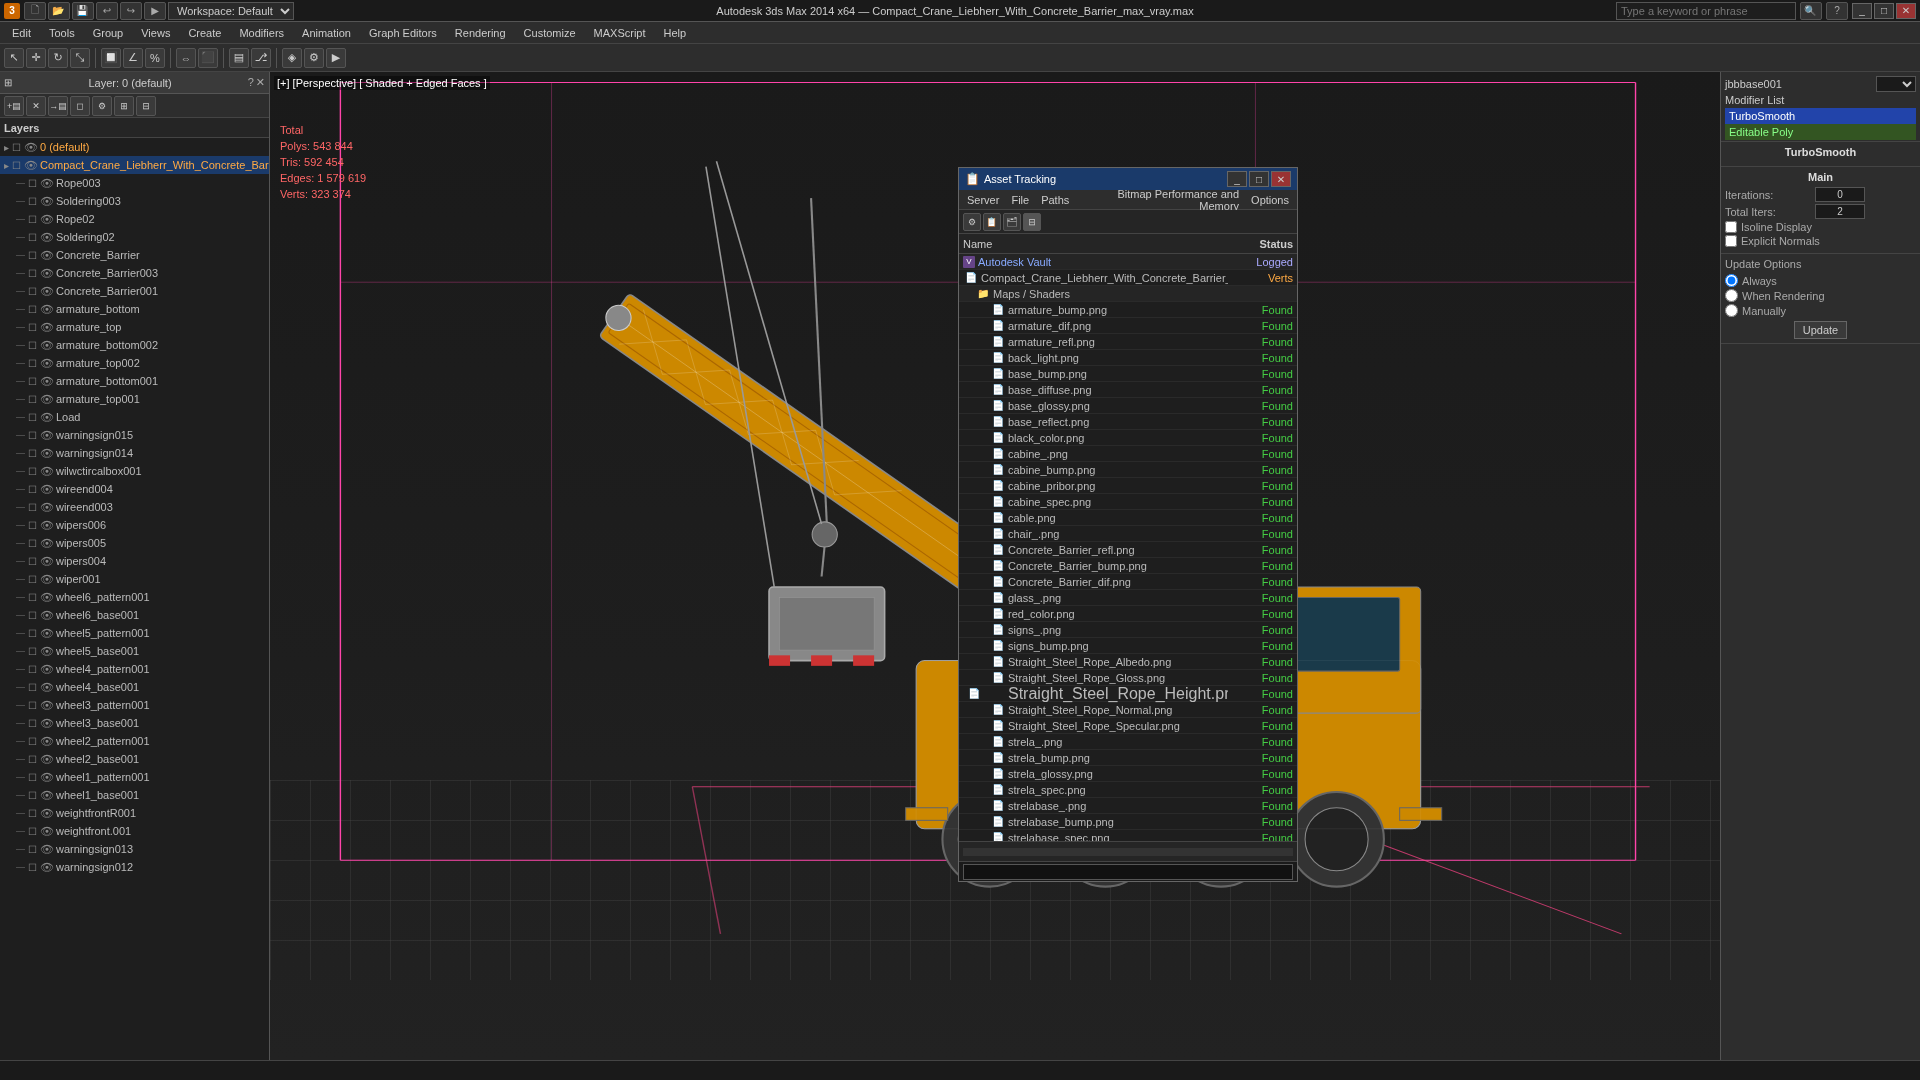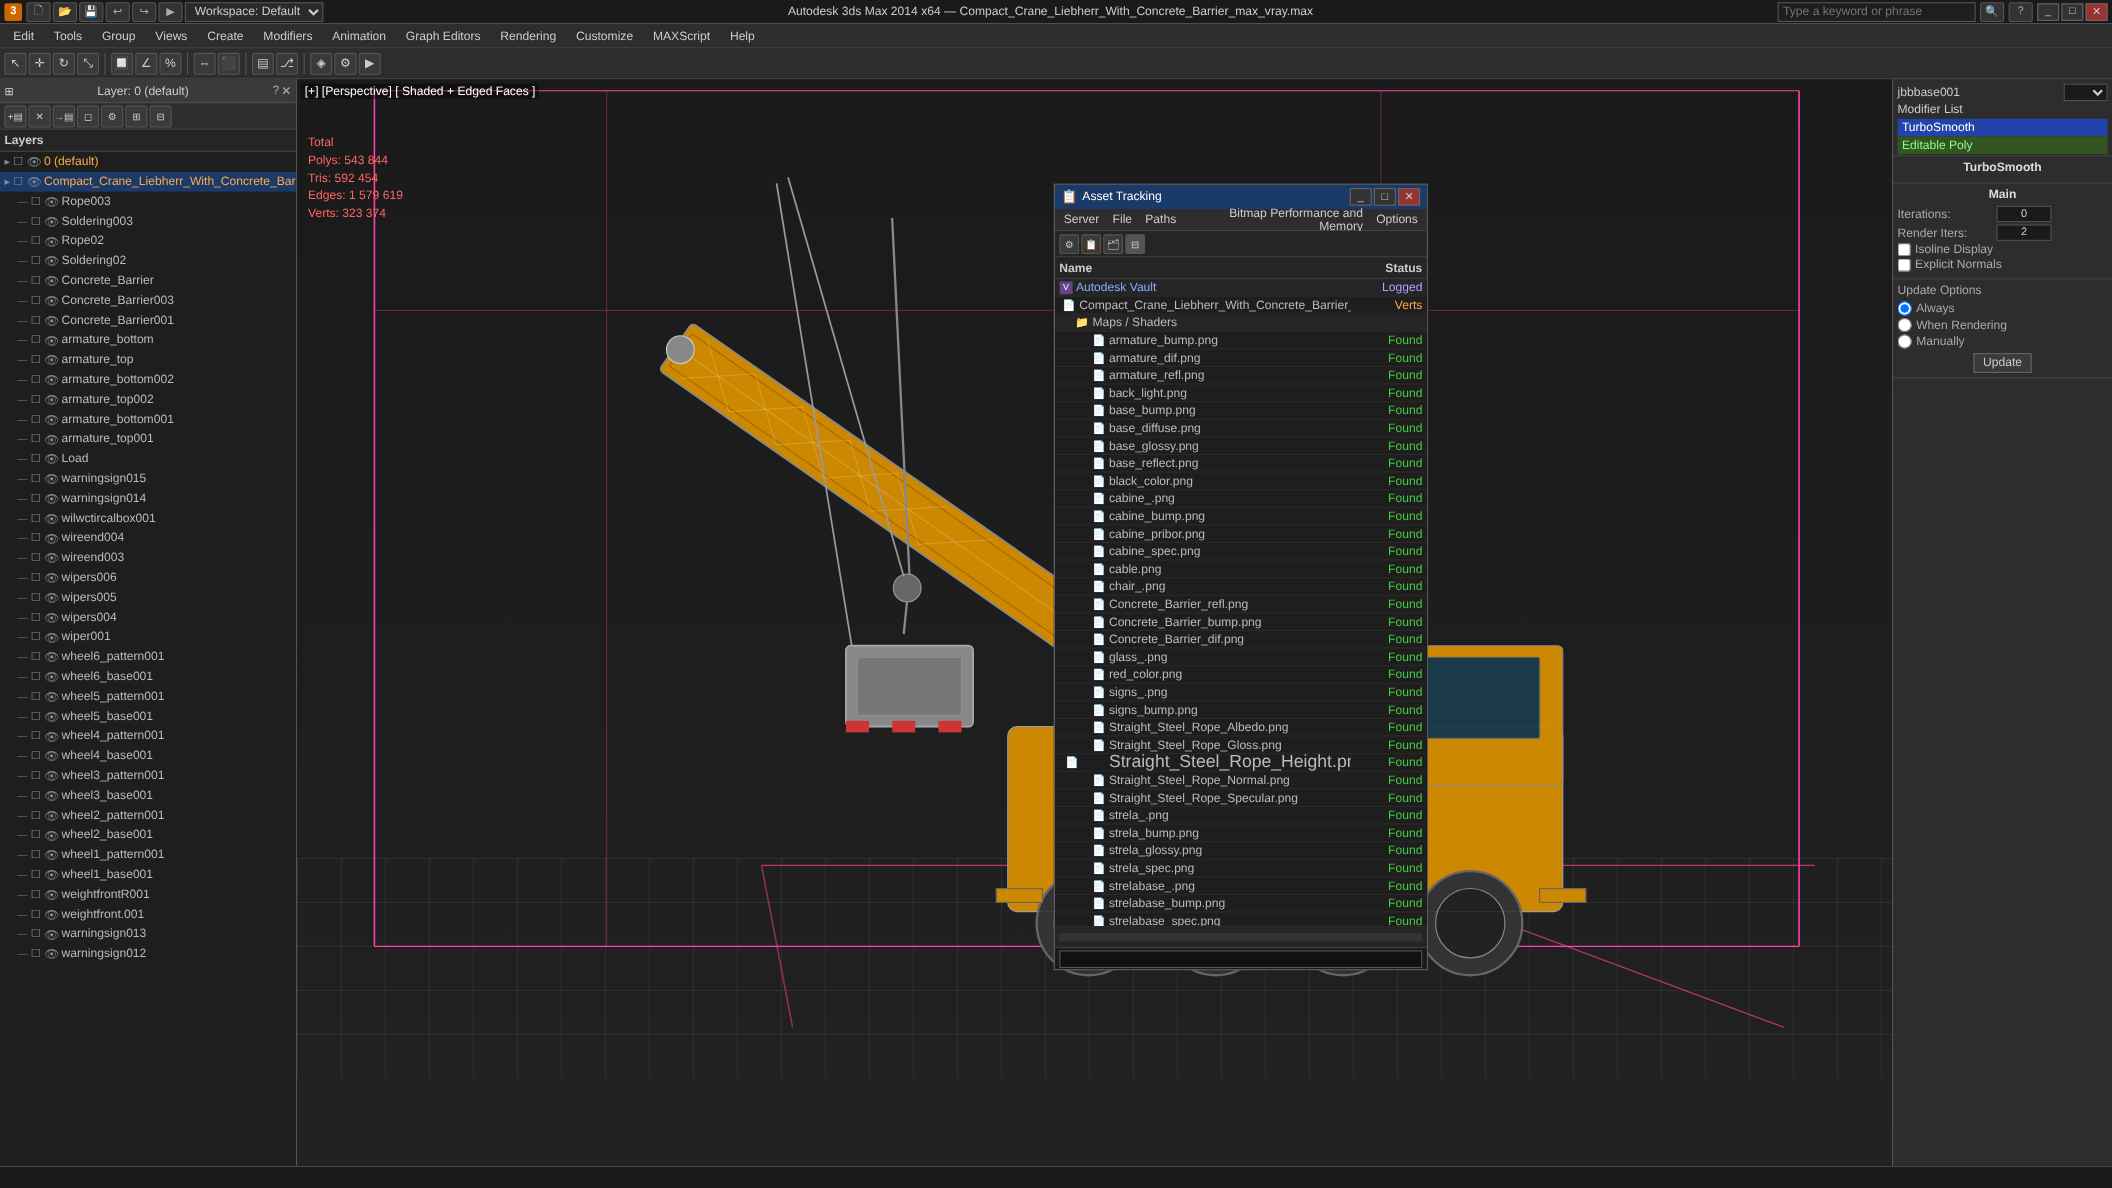--- a/index.html
+++ b/index.html
@@ -370,21 +370,21 @@
       height: 20px;
       display: flex;
       align-items: center;
       border-bottom: 1px solid #444;
       padding: 0 4px;
     }
     .asset-col-name {
       flex: 1;
       font-size: 11px;
       color: #ccc;
-      font-weight: bold;
+      font-weight: normal;
     }
     .asset-col-status {
       width: 70px;
       font-size: 11px;
       color: #ccc;
       font-weight: bold;
       text-align: right;
     }
     .asset-list {
       flex: 1;
@@ -993,21 +993,21 @@
       <div class="right-section">
         <div class="right-section-title">TurboSmooth</div>
       </div>
       <div class="right-section">
         <div class="right-section-title">Main</div>
         <div class="prop-row">
           <span class="prop-label">Iterations:</span>
           <input class="prop-value" type="text" value="0" style="">
         </div>
         <div class="prop-row">
-          <span class="prop-label">Render Iters:</span>
+          <span class="prop-label">Total Iters:</span>
           <input class="prop-value" type="text" value="2" style="">
         </div>
         <div class="checkbox-row">
           <input type="checkbox" class="checkbox-input" style="">
           <span>Isoline Display</span>
         </div>
         <div class="checkbox-row">
           <input type="checkbox" class="checkbox-input" style="">
           <span>Explicit Normals</span>
         </div>

